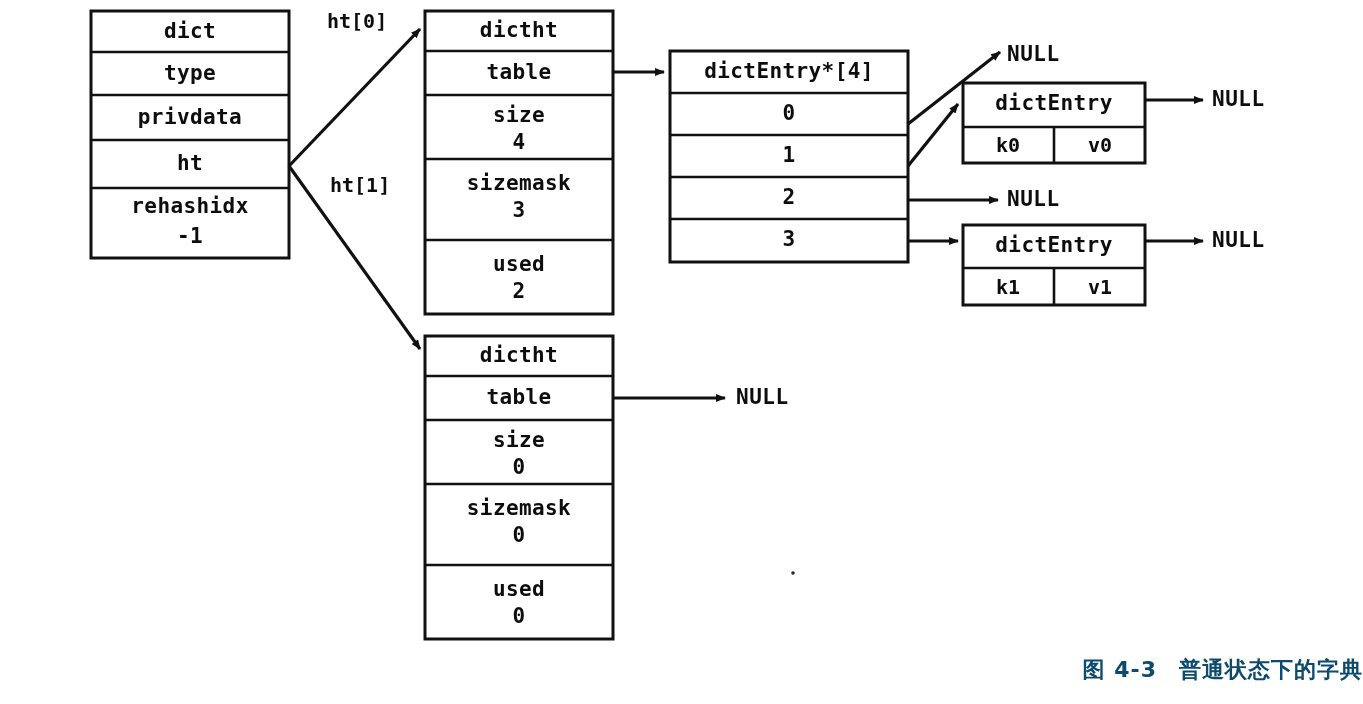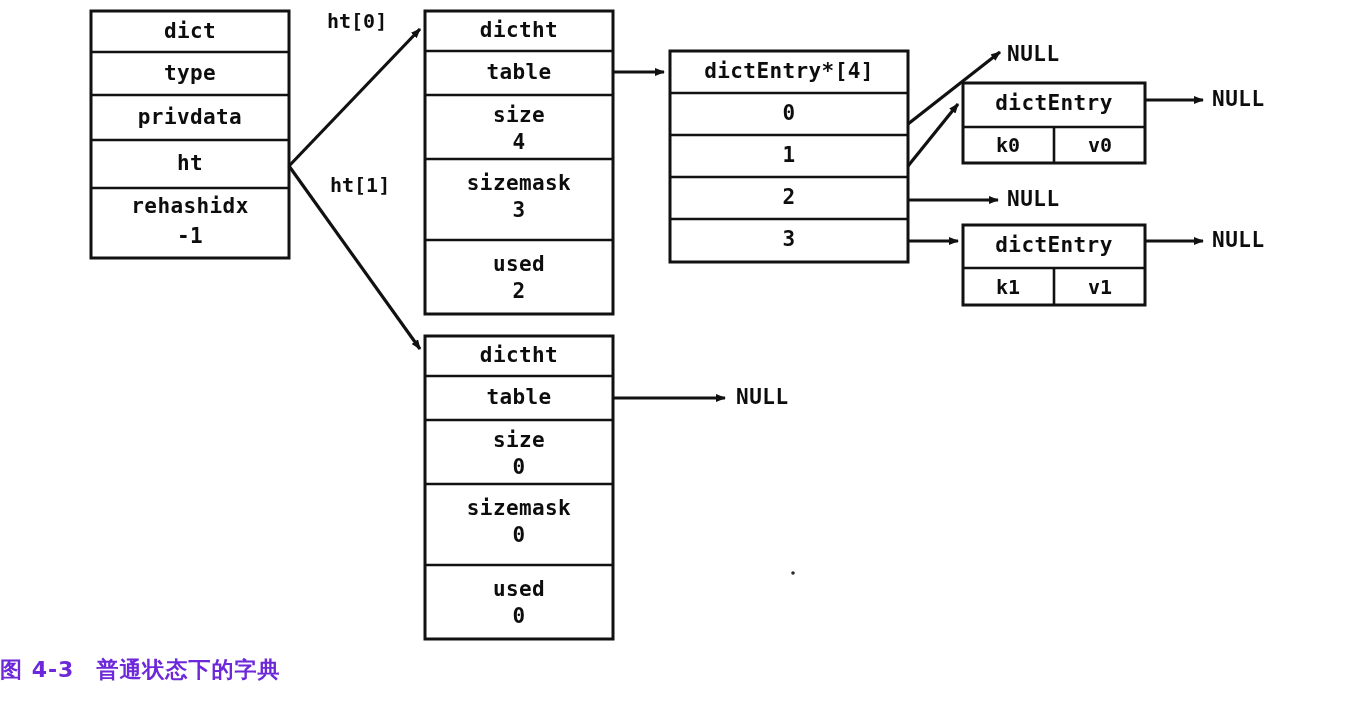--- a/index.html
+++ b/index.html
@@ -65,25 +65,25 @@
   .link-line {
     stroke: #111111;
     stroke-width: 3.2;
     fill: none;
   }
   .caption {
     position: absolute;
     left: 0;
     top: 655px;
     width: 1363px;
-    text-align: left;
+    text-align: right;
     font-family: "DejaVu Sans", sans-serif;
     font-size: 22px;
     font-weight: bold;
-    color: #6d28d9;
+    color: #0c4a6e;
     letter-spacing: 1px;
   }
   .caption .cap-gap { display: inline-block; width: 22px; }
 </style>
 </head>
 <body>
 
 <svg id="diagram" viewBox="0 0 1363 704">
   <defs>
     <marker id="arrowhead" markerWidth="10" markerHeight="8" refX="9" refY="4" orient="auto" markerUnits="userSpaceOnUse">

